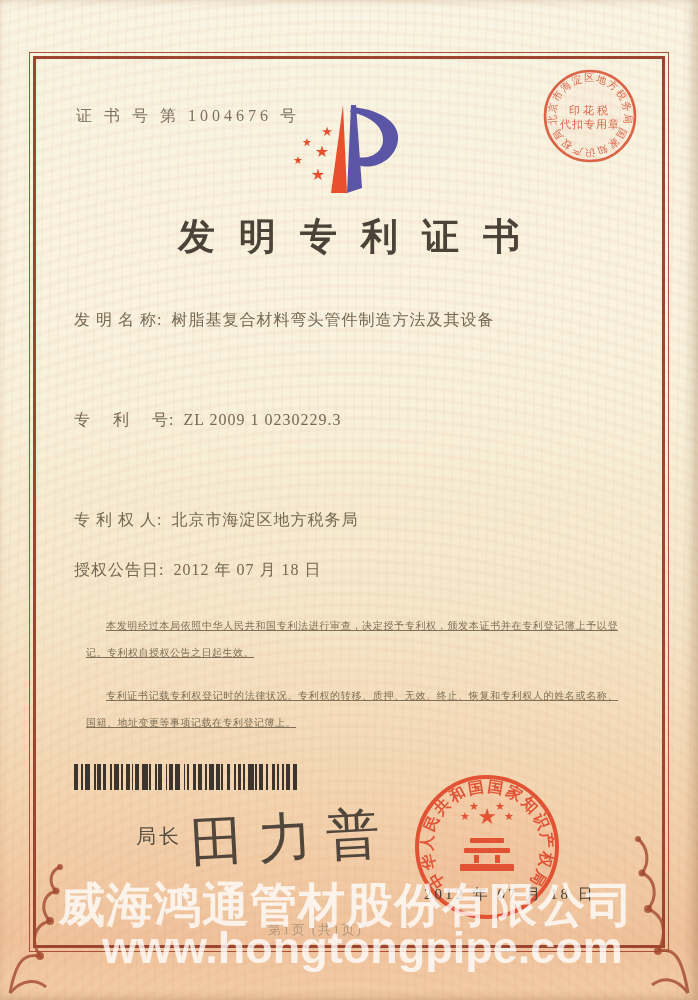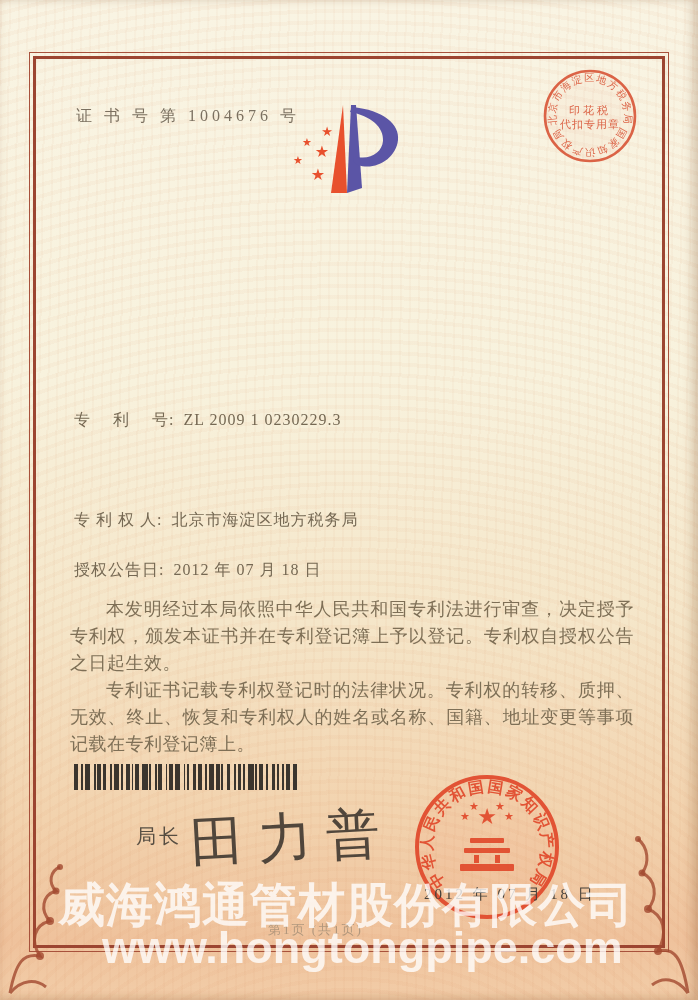--- a/index.html
+++ b/index.html
@@ -23,22 +23,22 @@
   .logo{position:absolute;left:276px;top:100px;z-index:5;}
   .title{
     position:absolute;left:0;top:212px;width:100%;z-index:5;text-align:center;
     font-size:37px;font-weight:600;color:#4b4238;letter-spacing:24px;padding-left:24px;box-sizing:border-box;
   }
   .field{position:absolute;left:74px;z-index:5;font-size:16px;color:#756853;white-space:nowrap;}
   .field .lab{letter-spacing:1px;}
   .field .val{margin-left:9px;letter-spacing:1px;}
   .paras{position:absolute;left:70px;top:596px;width:564px;z-index:5;}
   .paras p{
-    margin:0;padding:0;font-size:18px;line-height:27px;color:#7e6f56;
-    text-indent:2em;text-align:justify;letter-spacing:.5px;
+    margin:16px;padding:0;font-size:10px;line-height:27px;color:#7e6f56;
+    text-indent:2em;text-align:justify;letter-spacing:.5px;text-decoration:underline;
   }
   .barcode{position:absolute;left:74px;top:764px;height:26px;width:226px;z-index:5;display:flex;align-items:stretch;overflow:hidden;}
   .barcode span{display:block;height:100%;flex:none;}
   .barcode .bar{background:#3b352e;}
   .barcode .space{background:transparent;}
   .signer-label{position:absolute;left:136px;top:823px;z-index:6;font-size:20px;color:#57504400;color:#574e42;letter-spacing:3px;}
   .signature{
     position:absolute;left:190px;top:802px;z-index:6;font-size:54px;color:rgba(58,51,44,.88);
     letter-spacing:14px;transform:rotate(-3deg);font-family:"DejaVu Sans",sans-serif;
   }
@@ -113,21 +113,25 @@
     <path d="M76,7 C108,10 124,25 122,40 C120,59 99,71 82,65 C78,63.5 76.5,60 77.5,56 C93,61 106,53 107,41 C108,27 95,16 74,12 Z" fill="#5b55a6"></path>
     <g fill="#e8502d" font-family="'DejaVu Sans',sans-serif" text-anchor="middle">
       <text x="51" y="36" font-size="13">★</text>
       <text x="31" y="46" font-size="11">★</text>
       <text x="46" y="57" font-size="16">★</text>
       <text x="22" y="64" font-size="11">★</text>
       <text x="42" y="80" font-size="16">★</text>
     </g>
   </svg>
 
-
+  <div class="title">发明专利证书</div>
+
+  <div class="field" style="top:310px">
+    <span class="lab">发 明 名 称:</span><span class="val">树脂基复合材料弯头管件制造方法及其设备</span>
+  </div>
   <div class="field" style="top:410px">
     <span class="lab">专　 利　 号:</span><span class="val">ZL 2009 1 0230229.3</span>
   </div>
   <div class="field" style="top:510px">
     <span class="lab">专 利 权 人:</span><span class="val">北京市海淀区地方税务局</span>
   </div>
   <div class="field" style="top:560px">
     <span class="lab">授权公告日:</span><span class="val">2012 年 07 月 18 日</span>
   </div>
 

